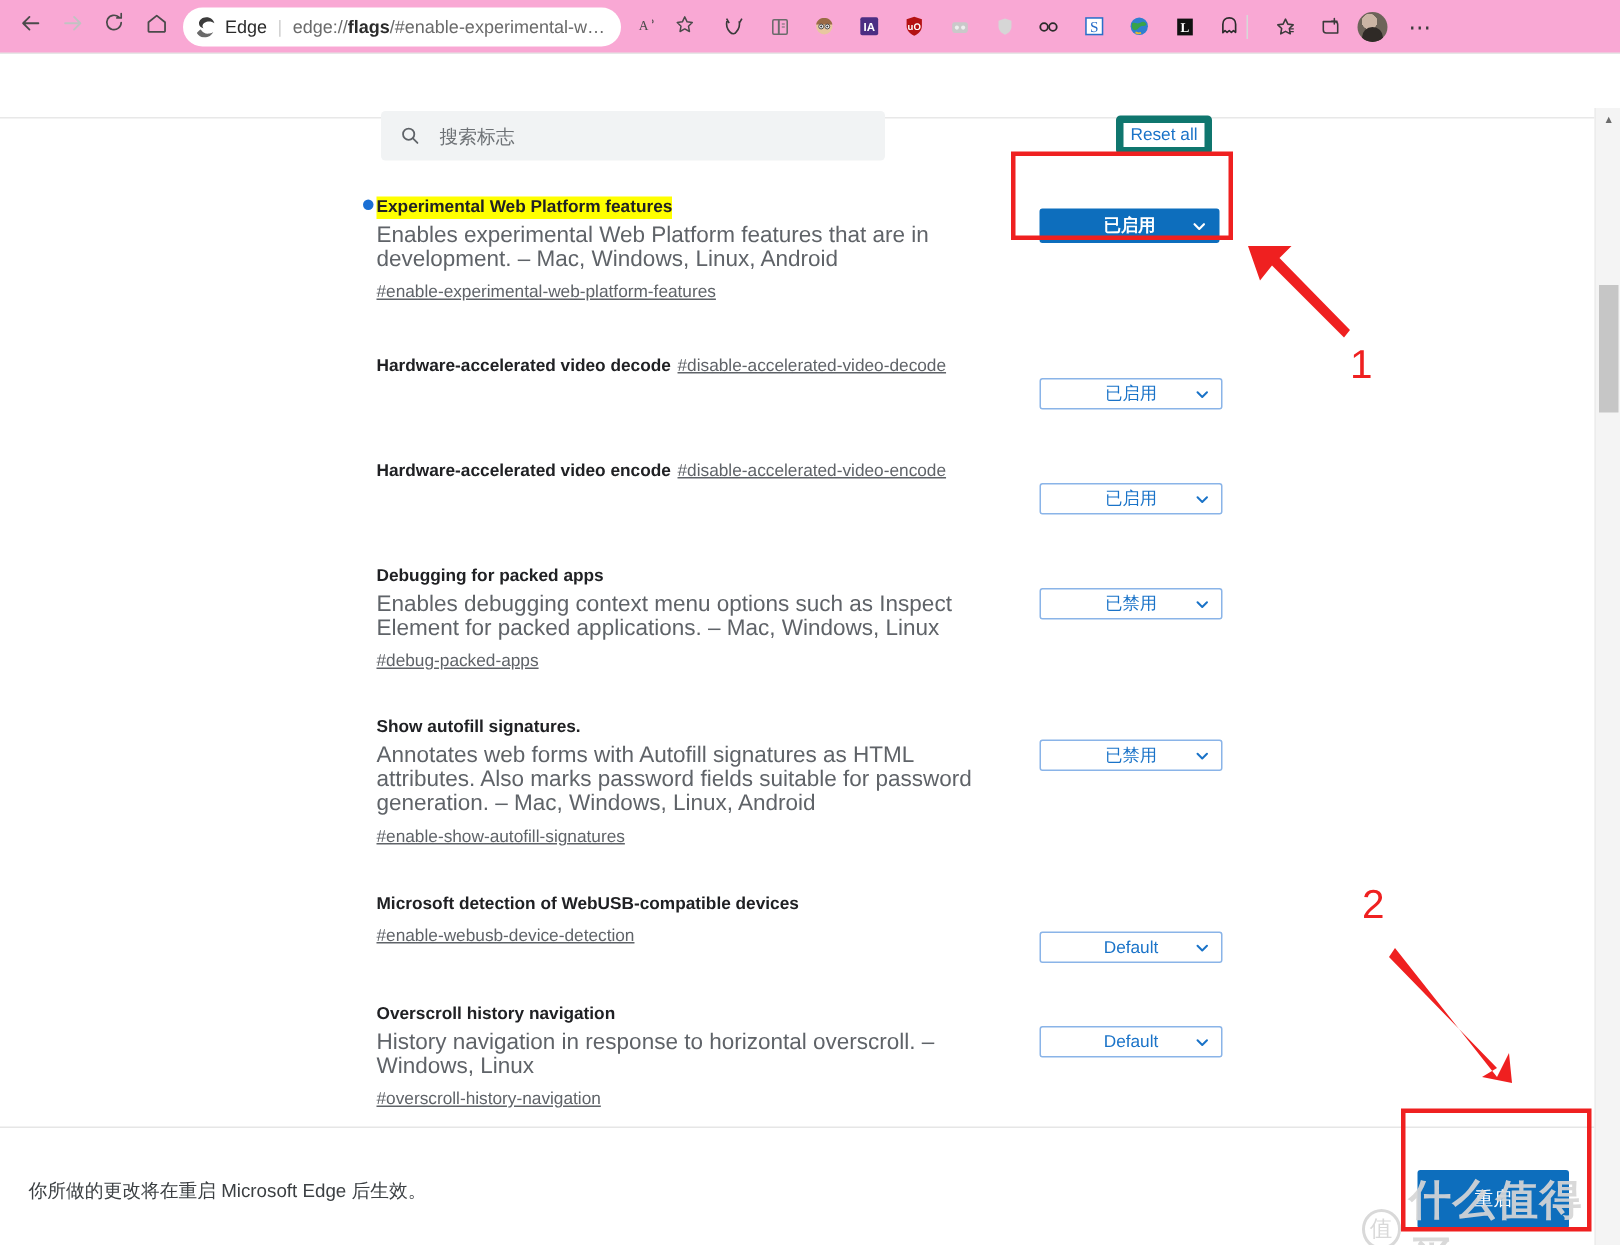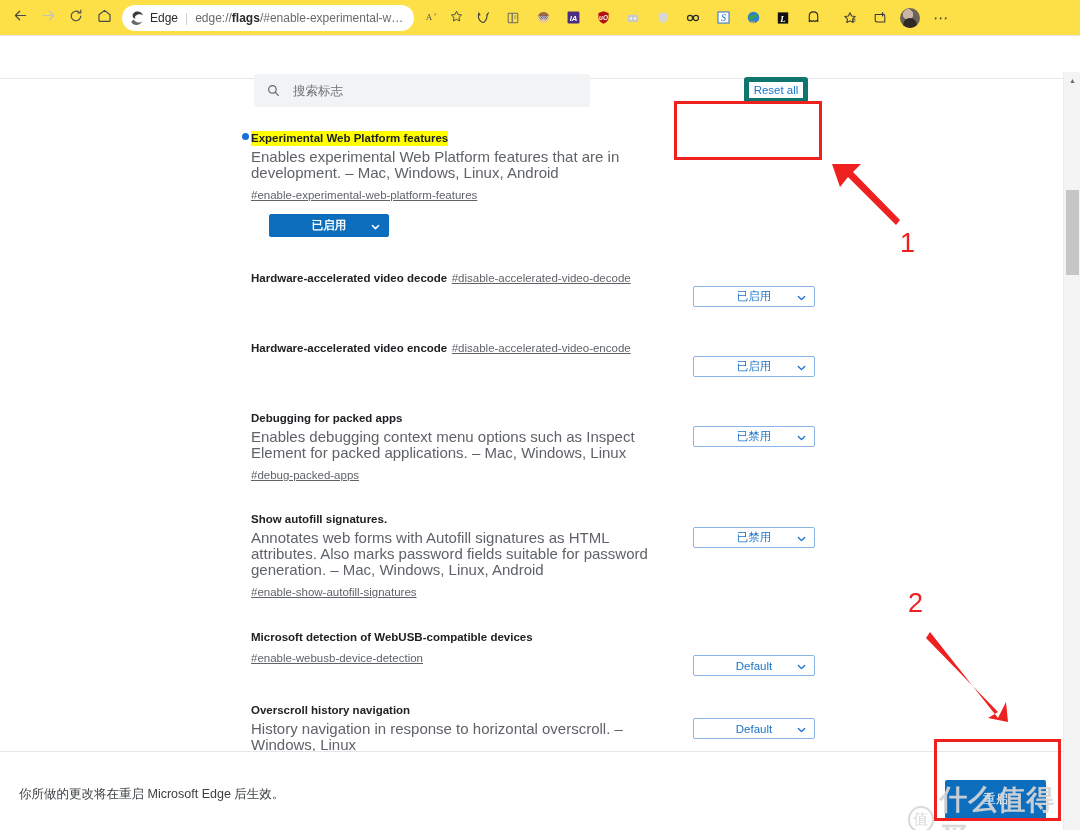--- a/index.html
+++ b/index.html
@@ -8,21 +8,21 @@
     width:1080px; height:830px;
     background:#ffffff;
     font-family:"Liberation Sans", sans-serif;
     overflow:hidden;
     position:relative;
   }
 
   
   .toolbar {
     height:36px; width:1080px;
-    background:#fde047;
+    background:#f9a8d4;
     display:flex; align-items:center;
     border-bottom:1px solid #e6e6e6;
     padding:0 6px;
   }
   .navbtn {
     width:28px; height:28px;
     display:flex; align-items:center; justify-content:center;
     color:#4a4a4a; flex:none;
   }
   .navbtn.disabled { color:#c2c2c2; }
@@ -50,21 +50,21 @@
 
   .omni-icon {
     width:24px; height:24px; flex:none;
     display:flex; align-items:center; justify-content:center;
     color:#4a4a4a; font-size:12px;
   }
 
   .ext-strip { display:flex; align-items:center; flex:none; }
   .ext {
     width:30px; height:28px; flex:none;
-    display:flex; align-items:center; justify-content:center;font-style:italic;
+    display:flex; align-items:center; justify-content:flex-end;
   }
   .ext svg, .ext .glyph { display:block; }
   .vsep { width:1px; height:16px; background:#d8d8d8; margin:0 3px; flex:none; }
   .avatar {
     width:20px; height:20px; border-radius:50%;
     background:radial-gradient(circle at 40% 32%, #cbb5a4 0 28%, #6d6459 29% 100%);
     overflow:hidden; position:relative;
   }
   .avatar:after {
     content:""; position:absolute; left:3px; top:10px;
@@ -423,21 +423,21 @@
         <path d="M12.4 12.4l4 4" stroke-linecap="round"></path>
       </svg>
     </span>
     <input class="search-input" type="text" placeholder="搜索标志" style="">
   </div>
 
   <div class="reset-btn">Reset all</div>
 
   <div class="flag-list">
 
-    <div class="flag-row" style="margin-top:12px;flex-direction:column;">
+    <div class="flag-row" style="margin-top:12px;">
       <span class="dot"></span>
       <div class="flag-text">
         <div class="flag-title hl">Experimental Web Platform features</div>
         <div class="flag-desc">Enables experimental Web Platform features that are in development. – Mac, Windows, Linux, Android</div>
         <a class="flag-link">#enable-experimental-web-platform-features</a>
       </div>
       <div class="flag-select-cell" style="margin-top:11px;">
         <div class="fselect primary">
           <span>已启用</span>
           <span class="caret">

